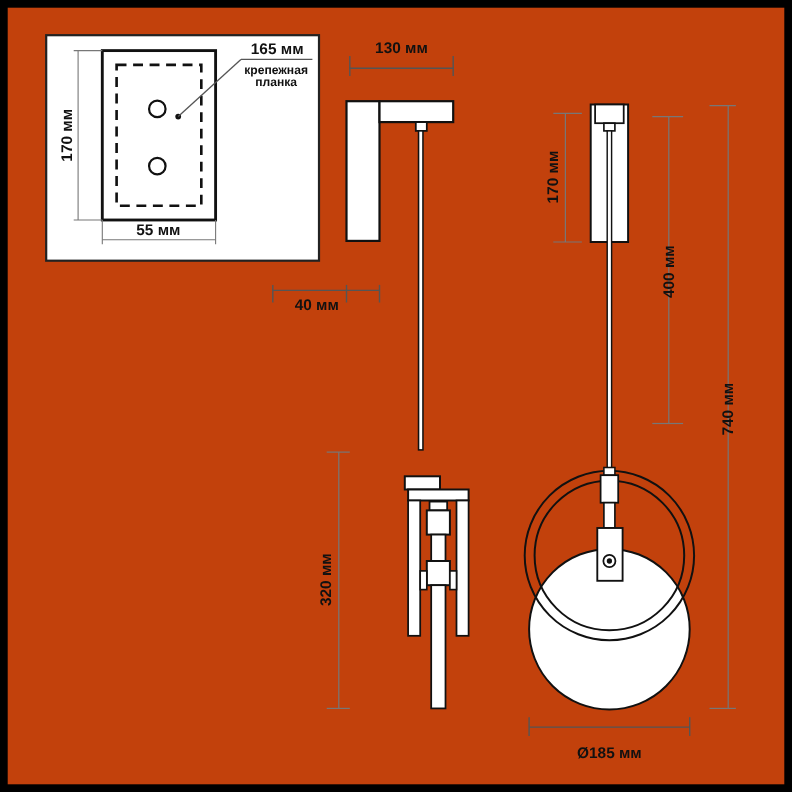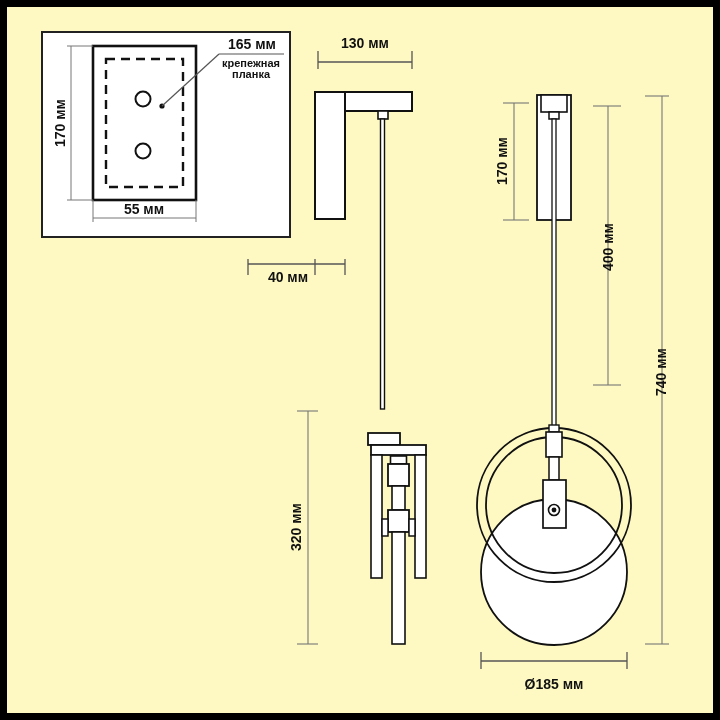--- a/index.html
+++ b/index.html
@@ -1,20 +1,20 @@
 <!DOCTYPE html>
 <html><head>
 <meta charset="utf-8">
 <style>
   html,body{margin:0;padding:0;background:#ffffff;}
   body{font-family:"Liberation Sans",sans-serif;}
   #page{
     position:relative;
     width:720px;height:720px;
-    background:#fef9c3;
+    background:#c2410c;
     box-sizing:border-box;
     border:7px solid #000000;
     overflow:hidden;
   }
   #canvas{position:absolute;inset:0;}
   svg{display:block;}
   .lbl{
     font-family:"Liberation Sans",sans-serif;
     font-size:14px;
     font-weight:bold;

